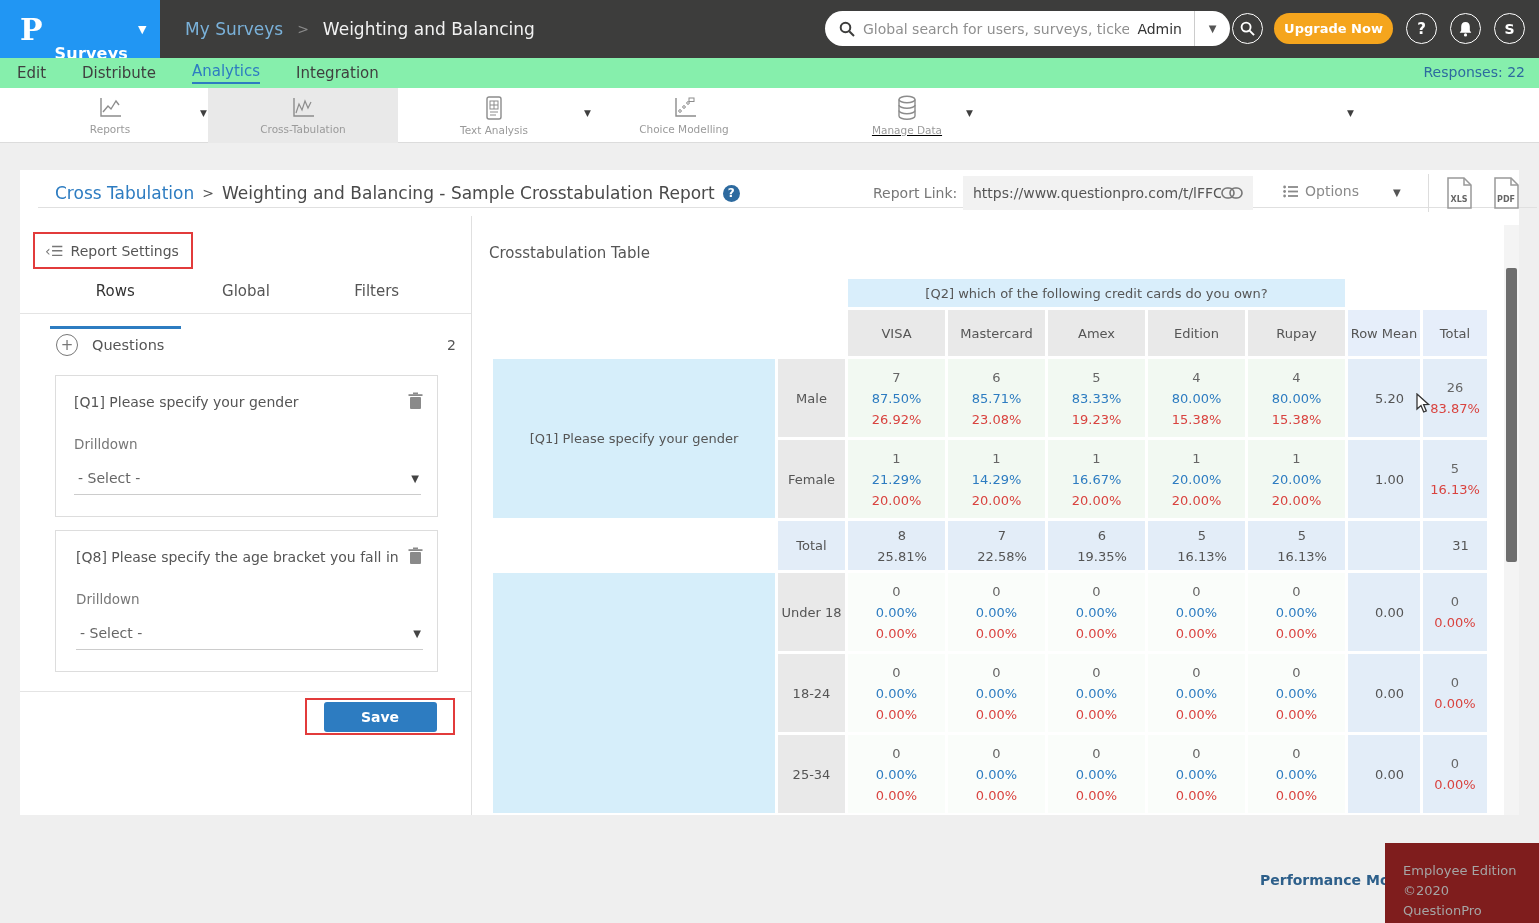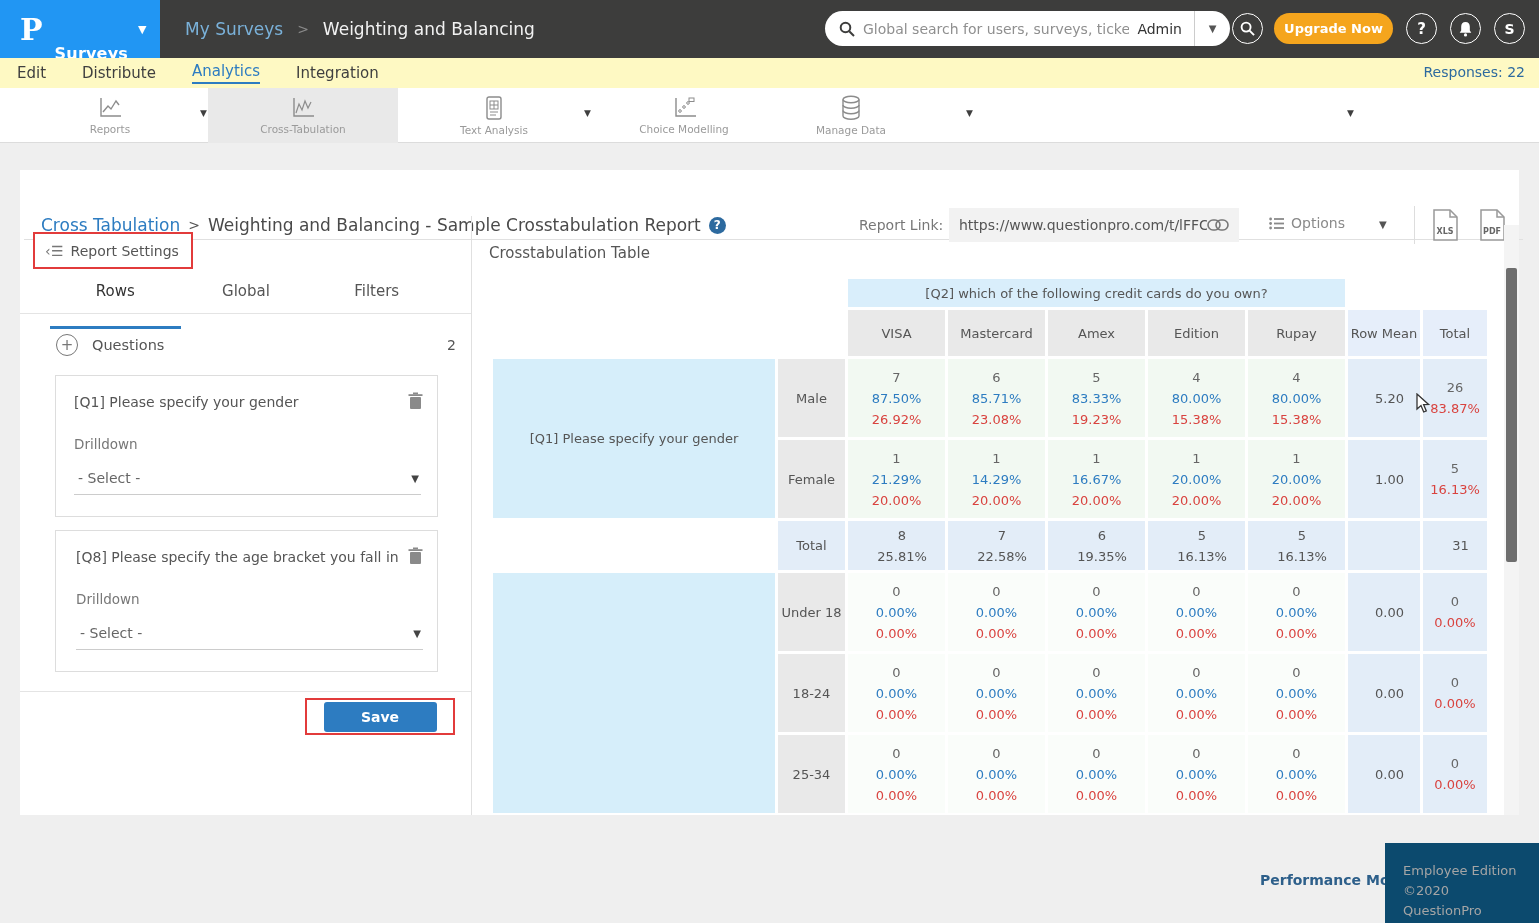--- a/index.html
+++ b/index.html
@@ -20,35 +20,35 @@
   .search-pill .mag { margin-left:14px; }
   .search-input { border:none; outline:none; flex:1; font-size:14px; color:#444; padding:0 8px; font-family:inherit; background:transparent; }
   .search-input::placeholder { color:#8f8f8f; }
   .search-scope { font-size:14px; color:#333; padding-right:12px; cursor:pointer; }
   .scope-caret { border-left:1px solid #ccc; height:35px; width:36px; display:flex; align-items:center; justify-content:center; color:#555; font-size:10px; cursor:pointer; border-top-right-radius:18px; border-bottom-right-radius:18px; }
   .circle-btn { position:absolute; top:13px; width:31px; height:31px; border:1.6px solid #fff; border-radius:50%; display:flex; align-items:center; justify-content:center; color:#fff; cursor:pointer; font-size:15px; }
   .upgrade-btn { position:absolute; left:1274px; top:13px; width:119px; height:31px; background:#f5a51d; border:none; border-radius:16px; color:#fff; font-size:13px; font-weight:bold; cursor:pointer; font-family:inherit; }
   .avatar-initial { font-size:14px; font-weight:bold; }
 
   
-  .nav { position:absolute; left:0; top:58px; width:1539px; height:30px; background:#fef9c3; display:flex; align-items:center; padding-left:17px; }
+  .nav { position:absolute; left:0; top:58px; width:1539px; height:30px; background:#86efac; display:flex; align-items:center; padding-left:17px; }
   .nav-item { font-size:15px; color:#3f3f3f; margin-right:36px; cursor:pointer; }
   .nav-item.active { color:#2d7cc1; border-bottom:2px solid #2d7cc1; padding-bottom:2px; }
   .responses { position:absolute; right:14px; top:6px; font-size:14px; color:#2d6a9f; }
 
   
   .toolbar { position:absolute; left:0; top:88px; width:1539px; height:55px; background:#fff; border-bottom:1px solid #dcdcdc; }
   .tool-item { position:absolute; top:0; width:190px; height:55px; display:flex; flex-direction:column; align-items:center; justify-content:center; cursor:pointer; }
   .tool-item.active { background:#e9e9e9; }
   .tool-label { font-size:10.5px; color:#9a9a9a; margin-top:3px; }
   .tool-caret { position:absolute; top:20px; font-size:9px; color:#3f3f3f; cursor:pointer; }
 
   
   .card { position:absolute; left:20px; top:170px; width:1499px; height:645px; background:#fff; }
-  .card-header { position:absolute; left:4px; top:0; width:1499px; height:38px; border-bottom:1px solid #e0e0e0;margin-top:32px; }
+  .card-header { position:absolute; left:18px; top:0; width:1499px; height:38px; border-bottom:1px solid #e0e0e0; }
   .rh-crumb { position:absolute; left:17px; top:13px; font-size:17px; display:flex; align-items:center; }
   .rh-parent { color:#2d7cc1; cursor:pointer; }
   .rh-sep { color:#555; margin:0 8px; font-size:14px; }
   .rh-title { color:#4a4a4a; }
   .rh-help { width:17px; height:17px; border-radius:50%; background:#2d6a9f; color:#fff; font-size:12px; font-weight:bold; display:inline-flex; align-items:center; justify-content:center; margin-left:8px; cursor:pointer; }
   .rl-label { position:absolute; left:835px; top:15px; font-size:14px; color:#777; }
   .rl-box { position:absolute; left:925px; top:6px; width:290px; height:34px; background:#f2f2f2; display:flex; align-items:center; padding:0 10px; }
   .rl-url { font-size:14px; color:#555; flex:1; white-space:nowrap; overflow:hidden; cursor:text; }
   .opt { position:absolute; left:1245px; top:13px; display:flex; align-items:center; color:#8a8a8a; font-size:14px; cursor:pointer; }
   .opt-caret { position:absolute; left:1355px; top:17px; font-size:10px; color:#555; cursor:pointer; }
@@ -97,21 +97,21 @@
   .pct-b { display:block; color:#2d7cc1; line-height:21px; }
   .pct-r { display:block; color:#d9433f; line-height:21px; }
   .plain { display:block; color:#555; line-height:21px;padding-left:11px; }
 
   
   .sb-track { position:absolute; left:1484px; top:55px; width:15px; height:590px; background:#f4f4f4; cursor:pointer; }
   .sb-thumb { position:absolute; left:2px; top:43px; width:11px; height:294px; background:#6e6e6e; border-radius:2px; cursor:grab; }
 
   
   .perf-link { position:absolute; left:1260px; top:872px; font-size:14px; font-weight:600; color:#2d5f8a; cursor:pointer; }
-  .edition-box { position:absolute; left:1385px; top:843px; width:154px; height:80px; background:#0c4a6e; padding:18px 15px 0 18px; }
+  .edition-box { position:absolute; left:1385px; top:843px; width:154px; height:80px; background:#7f1d1d; padding:18px 15px 0 18px; }
   .edition-line { font-size:13px; color:#a5a5a5; line-height:20px; }
 
   .cursor-arrow { position:absolute; left:1415px; top:393px; pointer-events:none; }
 </style>
 </head>
 <body>
 
 <div class="topbar">
   <div class="logo-box">
     <span class="logo-p">P</span>
@@ -194,21 +194,21 @@
     <svg width="26" height="24" viewBox="0 0 26 24">
         <path d="M5 2 V20 H25" fill="none" stroke="#8c8c8c" stroke-width="1.4"></path>
         <circle cx="9" cy="15" r="1.3" fill="none" stroke="#8c8c8c"></circle>
         <circle cx="13" cy="11" r="1.3" fill="none" stroke="#8c8c8c"></circle>
         <circle cx="17" cy="7" r="1.3" fill="none" stroke="#8c8c8c"></circle>
         <rect x="18" y="2" width="5" height="3.5" fill="none" stroke="#8c8c8c"></rect>
       </svg>
     <span class="tool-label">Choice Modelling</span>
     <span class="tool-caret" style="left:758px;">▼</span>
   </div>
-  <div class="tool-item" style="left:756px;">
+  <div class="tool-item" style="left:812px;text-decoration:underline;">
     <svg width="24" height="26" viewBox="0 0 24 26">
         <ellipse cx="12" cy="4.5" rx="8" ry="3.2" fill="none" stroke="#8c8c8c" stroke-width="1.4"></ellipse>
         <path d="M4 4.5 V21 C4 22.8 7.6 24.2 12 24.2 C16.4 24.2 20 22.8 20 21 V4.5" fill="none" stroke="#8c8c8c" stroke-width="1.4"></path>
         <path d="M4 10 C4 11.8 7.6 13.2 12 13.2 C16.4 13.2 20 11.8 20 10" fill="none" stroke="#8c8c8c" stroke-width="1.4"></path>
         <path d="M4 15.5 C4 17.3 7.6 18.7 12 18.7 C16.4 18.7 20 17.3 20 15.5" fill="none" stroke="#8c8c8c" stroke-width="1.4"></path>
       </svg>
     <span class="tool-label">Manage Data</span>
 
   </div>
 </div>

